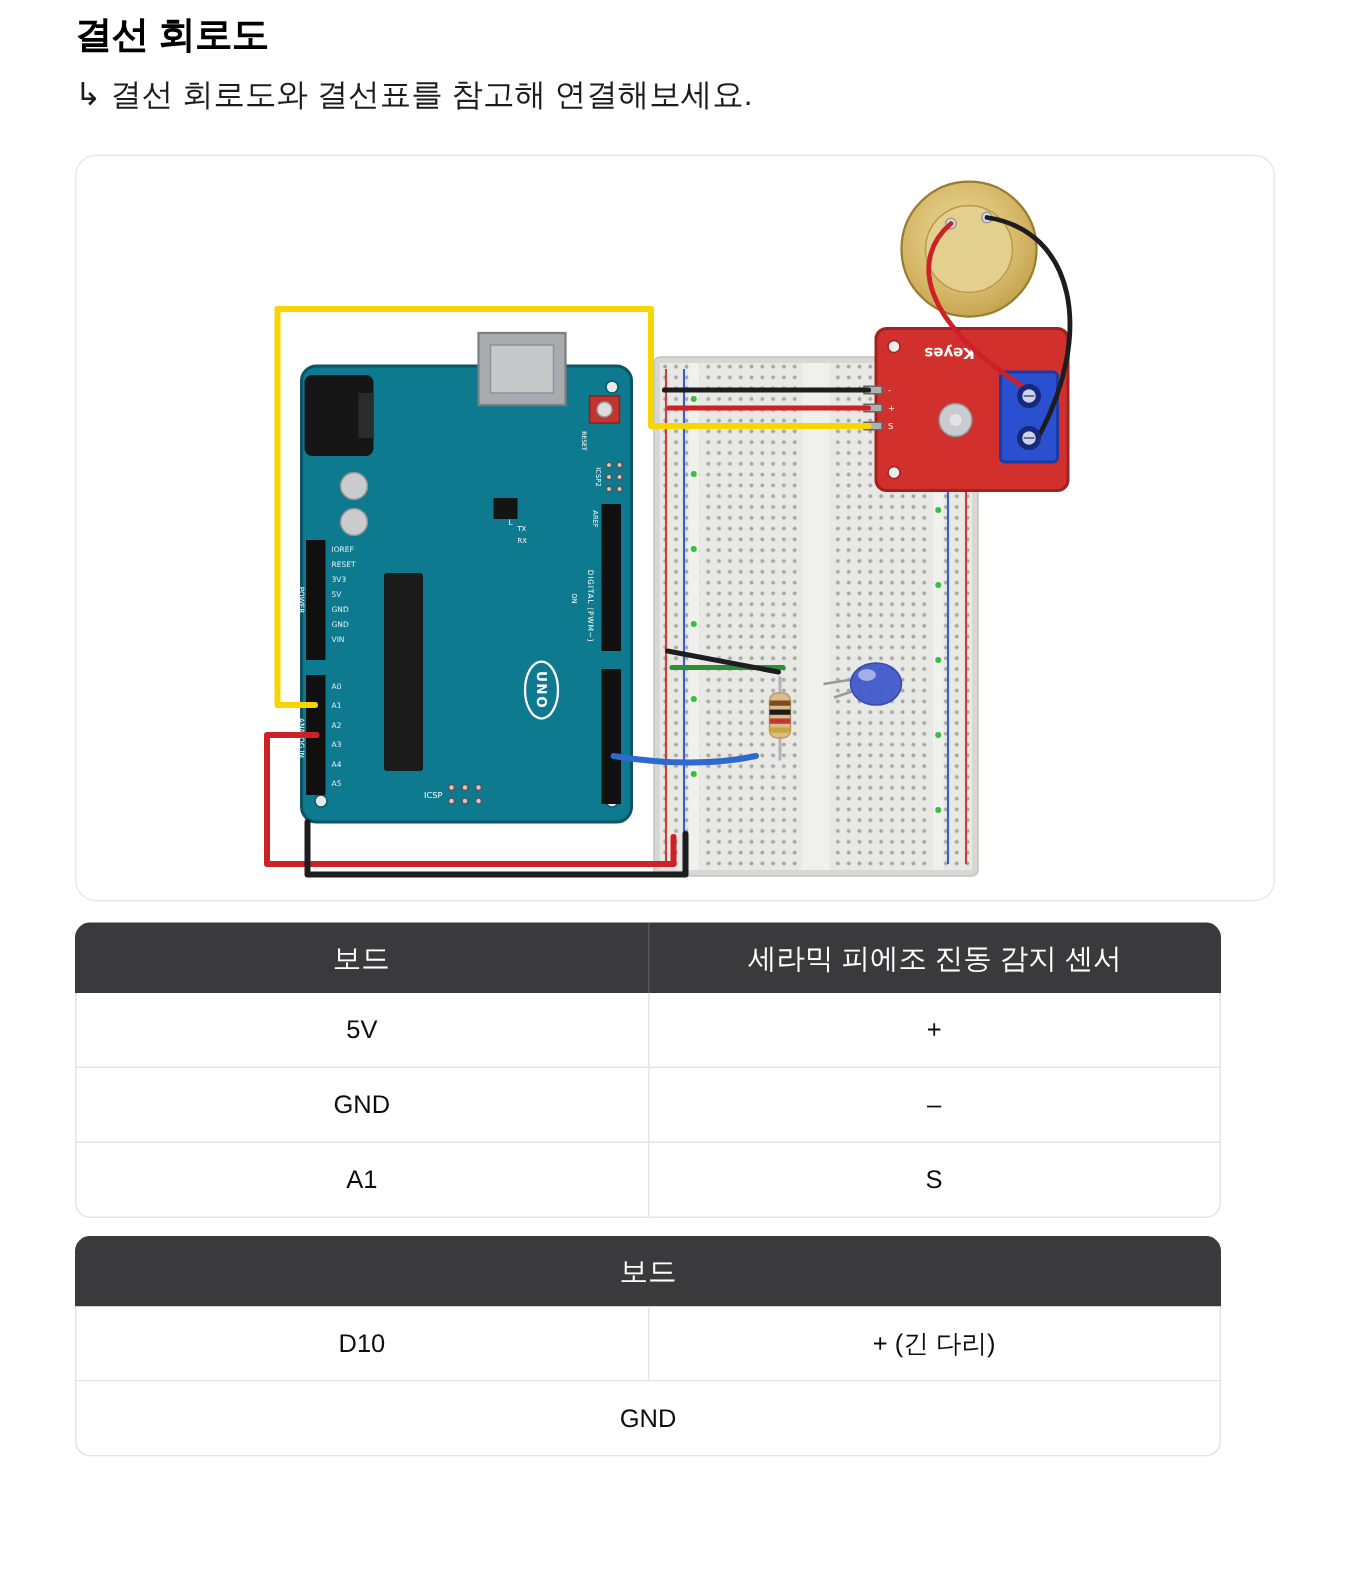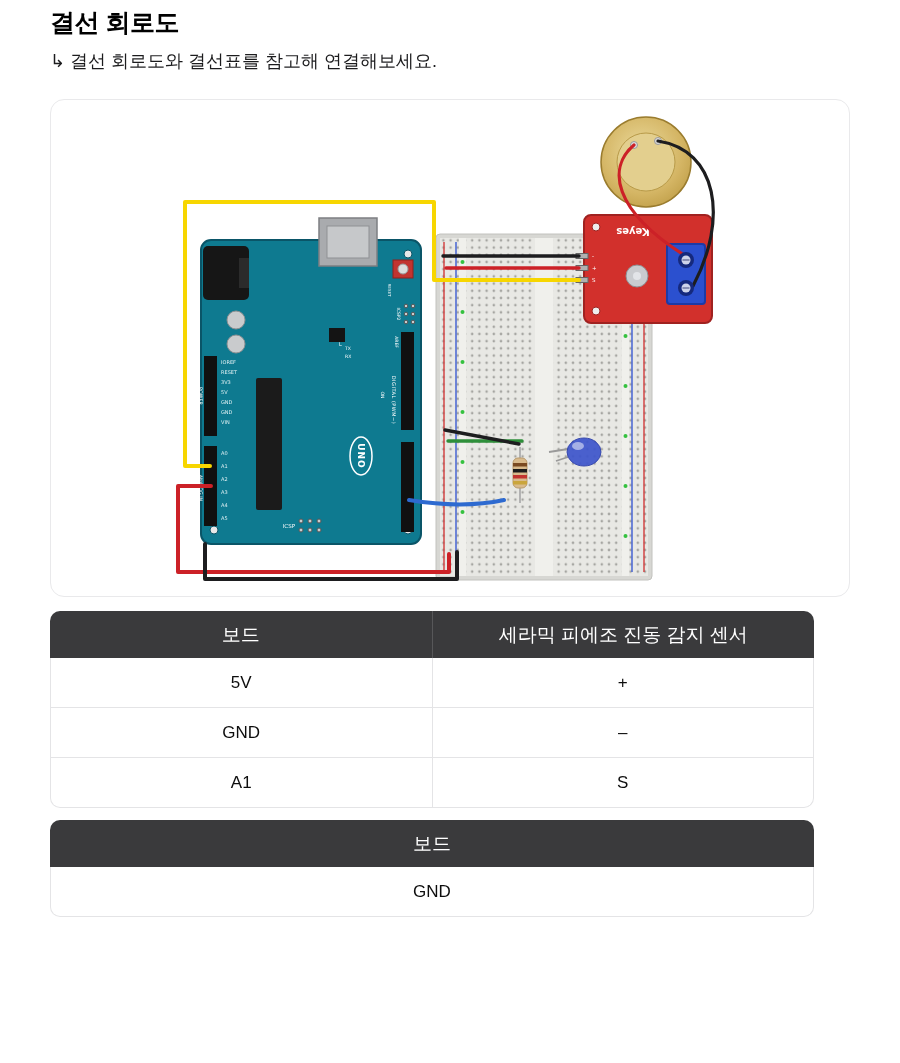--- a/index.html
+++ b/index.html
@@ -9,21 +9,21 @@
     font-family:"Liberation Sans", sans-serif;
     color:#111;
   }
   .page { padding:6px 50px 0 50px; }
   h1.title {
     margin:0 0 10px 0;
     font-size:25px; font-weight:800; letter-spacing:-0.5px; color:#000;
   }
   .subtitle {
     margin:0 0 26px 0;
-    font-size:18px; color:#1c1c1e;
+    font-size:21px; color:#1c1c1e;
   }
   .circuit-card {
     width:800px; height:498px;
     border:1px solid #e9e9eb;
     border-radius:14px;
     background:#fff;
     overflow:hidden;
     margin-bottom:14px;
   }
   .circuit-card svg { display:block; font-family:"DejaVu Sans", sans-serif; }
@@ -259,17 +259,21 @@
       <div class="t-cell">A1</div>
       <div class="t-cell">S</div>
     </div>
   </section>
 
   <section class="wtable">
     <div class="t-head">
       <div class="t-hcell">보드</div>
     </div>
     <div class="t-row">
+      <div class="t-cell">D10</div>
+      <div class="t-cell">+ (긴 다리)</div>
+    </div>
+    <div class="t-row">
       <div class="t-cell">GND</div>
     </div>
   </section>
 
 </div>
 
 </body></html>

